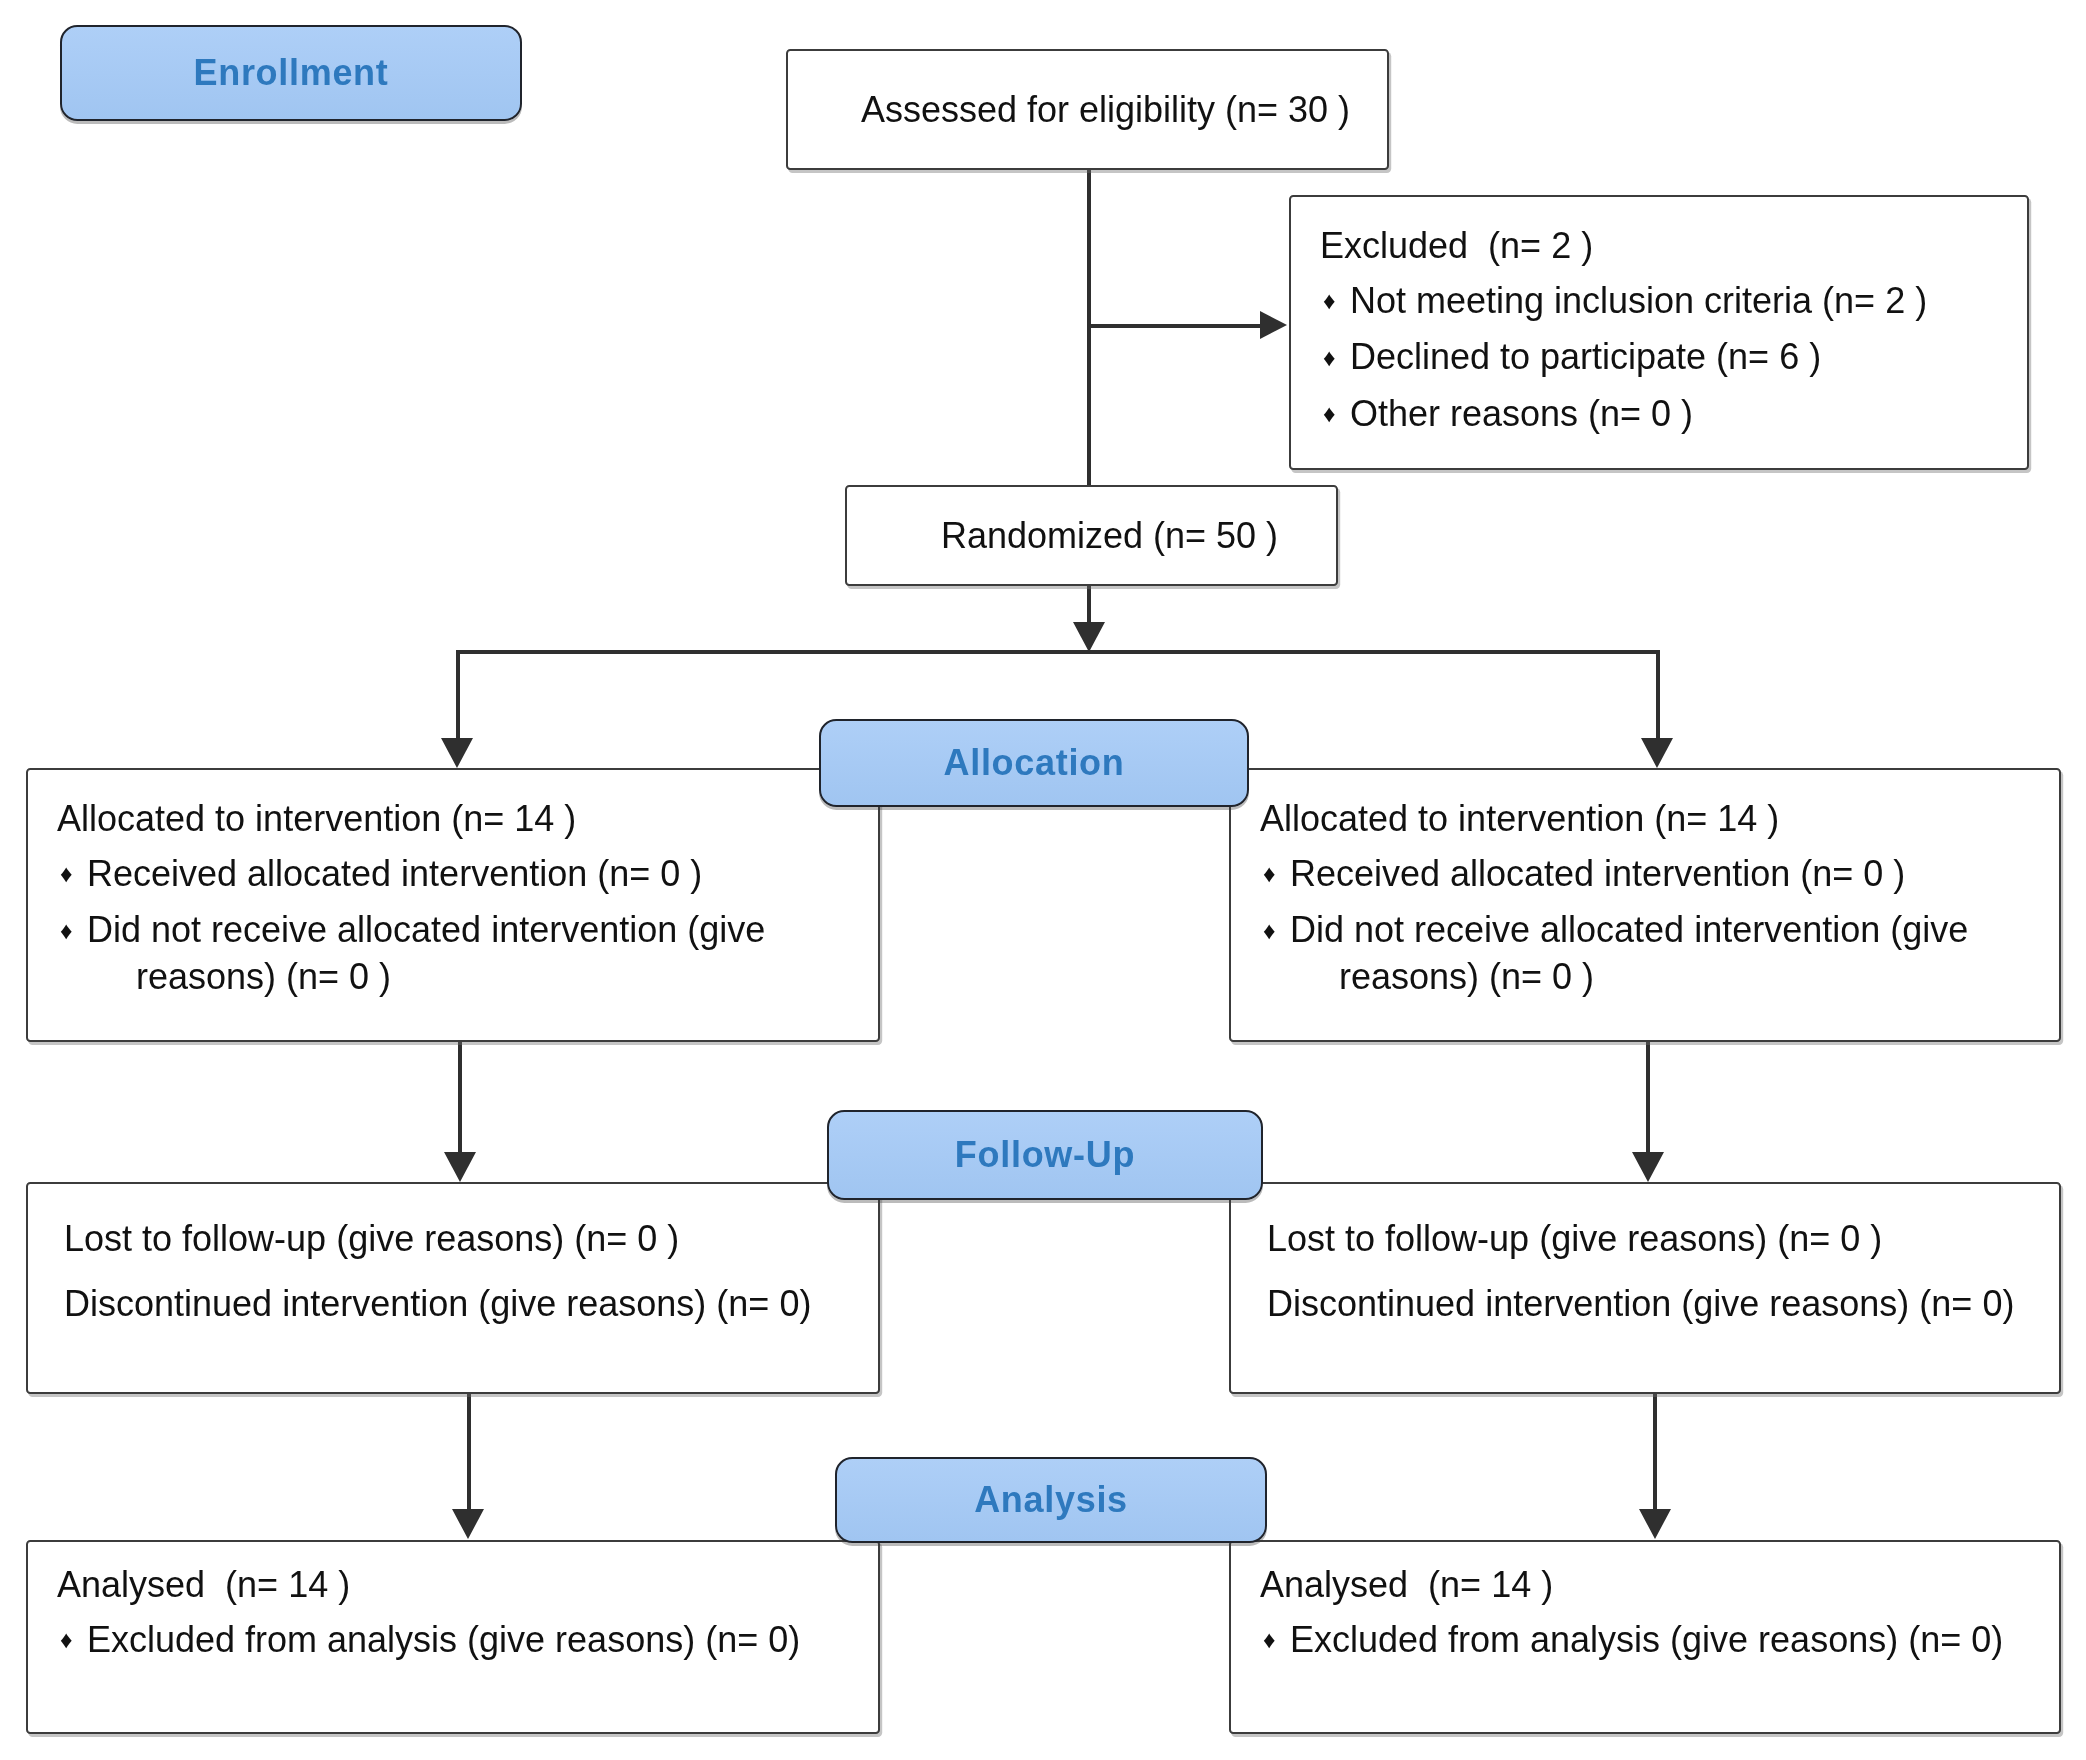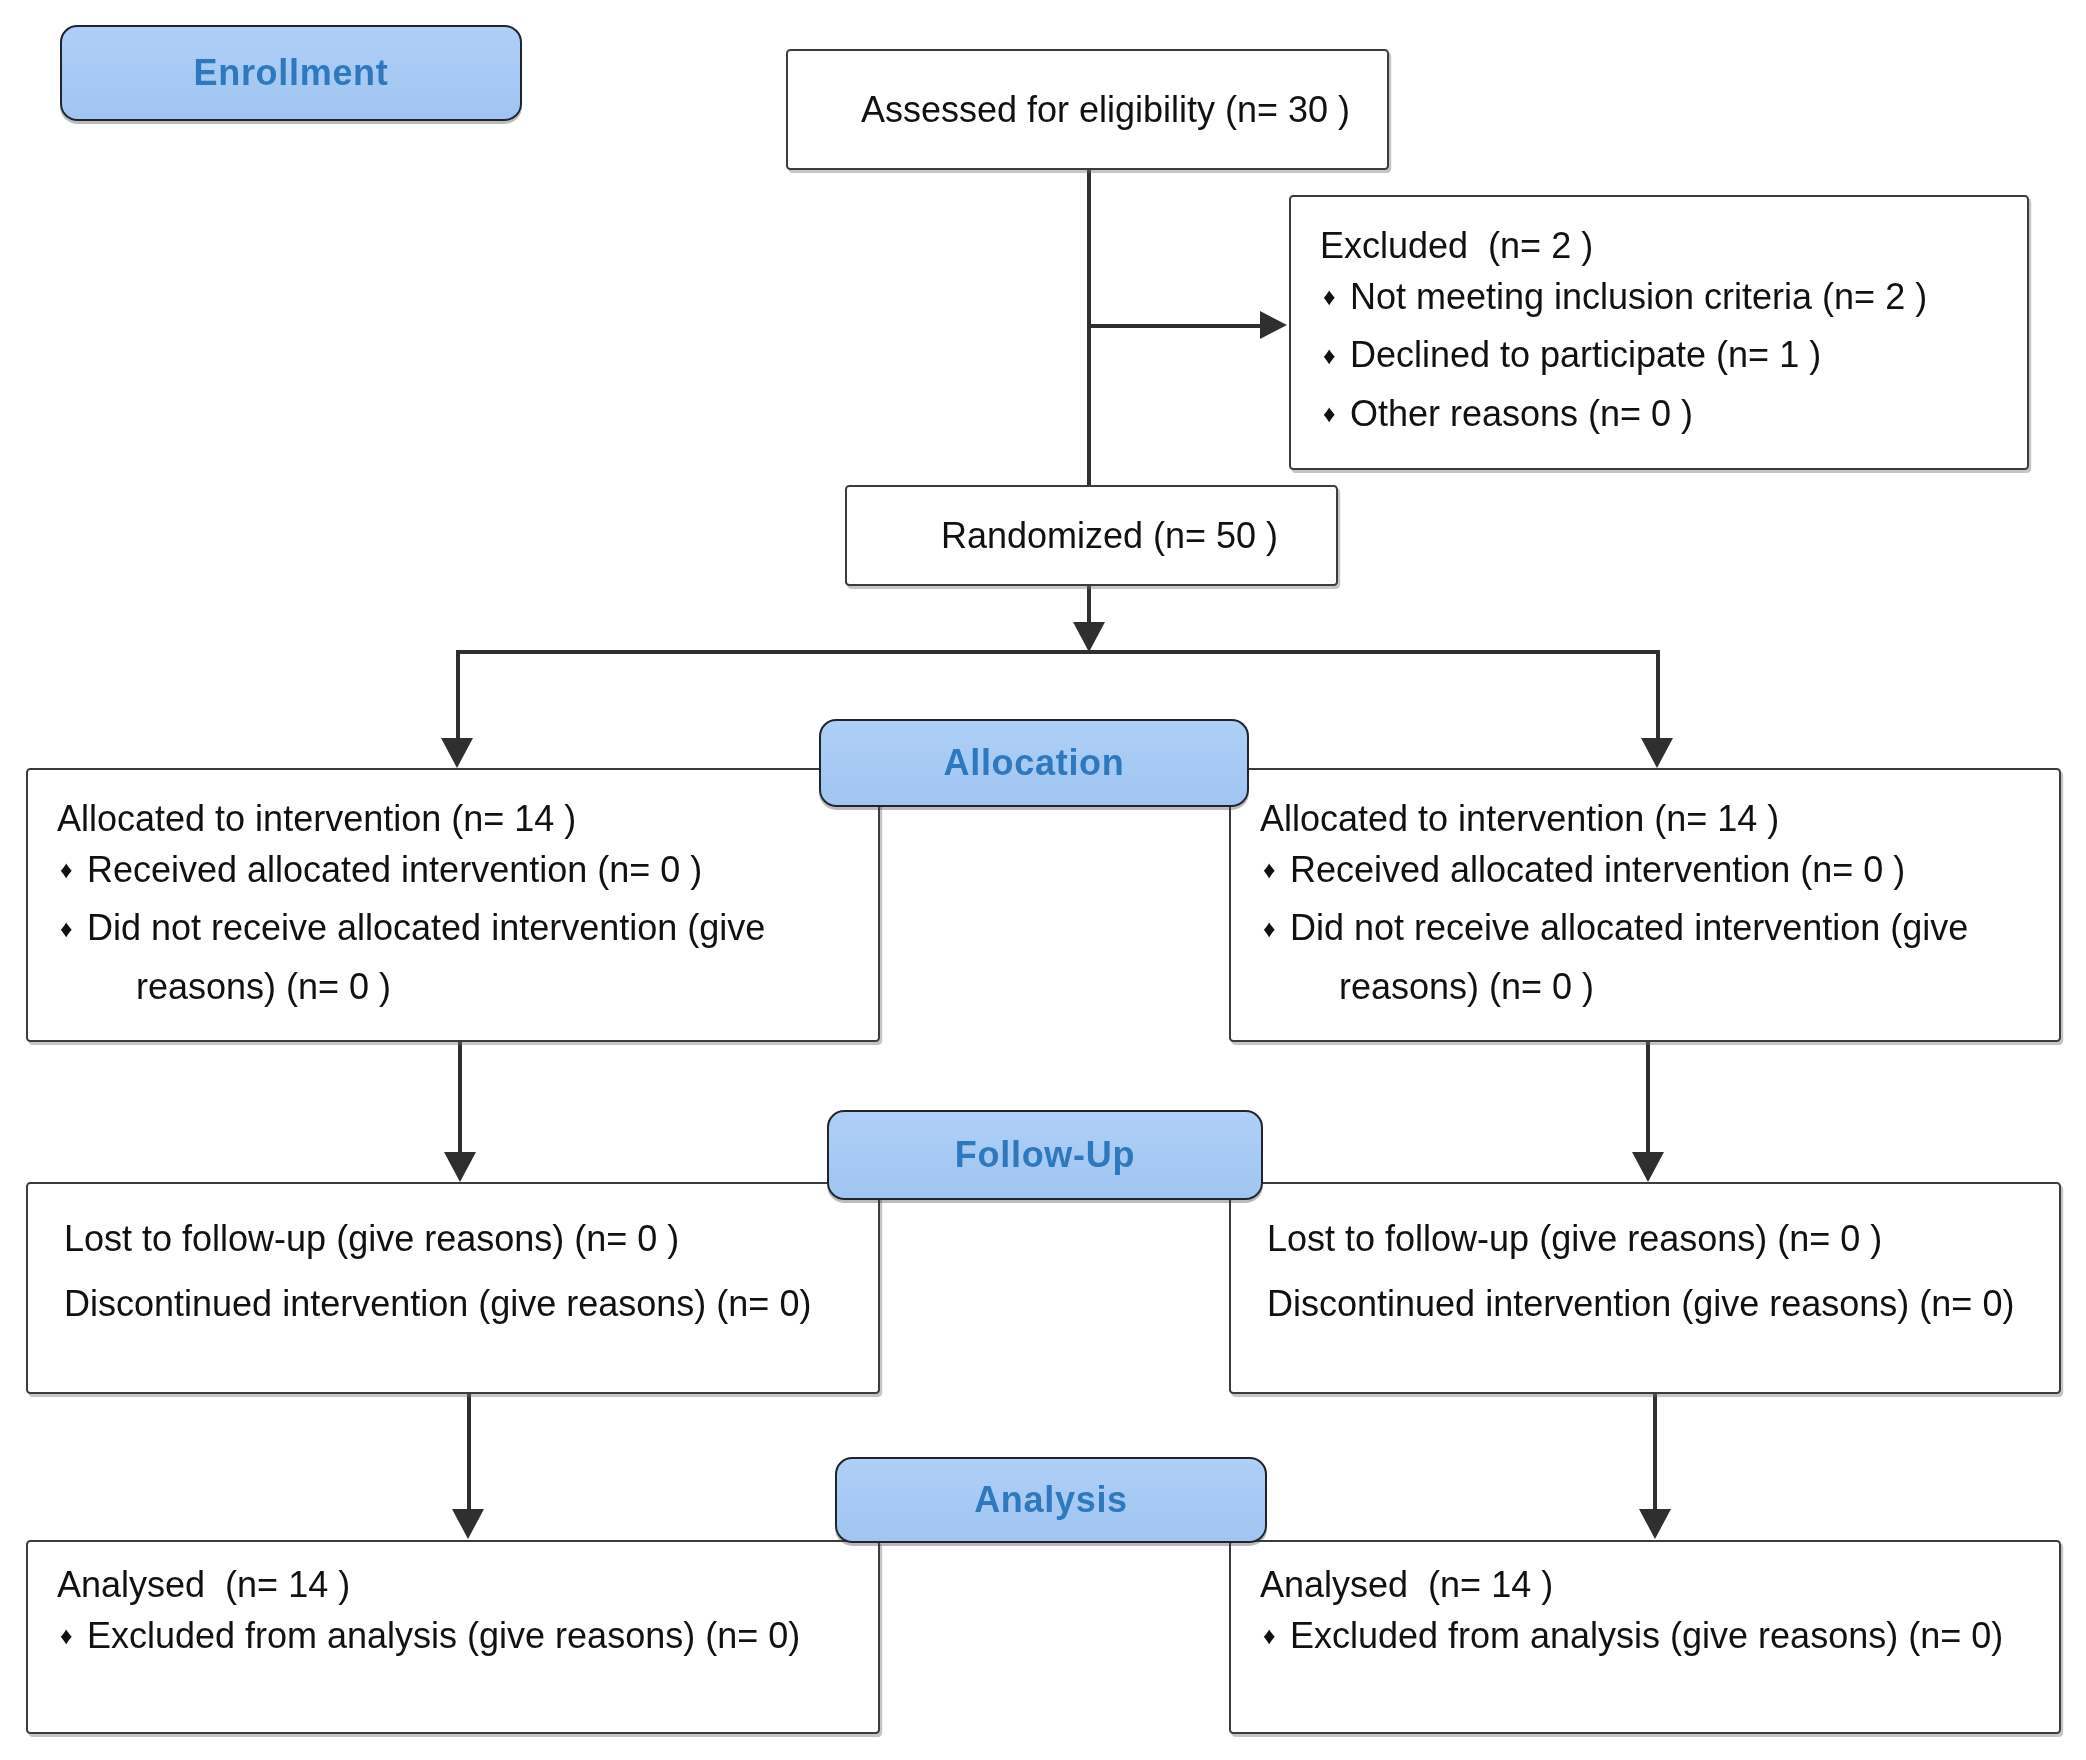--- a/index.html
+++ b/index.html
@@ -44,21 +44,21 @@
   #box-alloc-left {left:26px;  top:768px;width:854px;height:274px;}
   #box-alloc-right{left:1229px;top:768px;width:832px;height:274px;}
   #box-fu-left   {left:26px;  top:1182px;width:854px;height:212px;}
   #box-fu-right  {left:1229px;top:1182px;width:832px;height:212px;}
   #box-an-left   {left:26px;  top:1540px;width:854px;height:194px;}
   #box-an-right  {left:1229px;top:1540px;width:832px;height:194px;}
   
   .pad-top{padding-top:26px;}
   .title{padding-left:29px;white-space:nowrap;line-height:45px;}
   .li{
-    padding-left:108px;text-indent:-76px;line-height:58px;
+    padding-left:108px;text-indent:-76px;margin-top:10px;line-height:46px;
   }
   .li.nowrap{white-space:nowrap;}
   .dia{font-size:24.5px;margin-right:14.4px;vertical-align:3.6px;}
   .fline{padding-left:36px;white-space:nowrap;line-height:45px;}
   #box-fu-left .fline.l1,#box-fu-right .fline.l1{margin-top:32px;}
   #box-fu-left .fline.l2,#box-fu-right .fline.l2{margin-top:20px;}
   #box-an-left .pad-top,#box-an-right .pad-top{padding-top:20px;}
   
   .vl{position:absolute;width:3.6px;background:var(--line);z-index:1;}
   .hl{position:absolute;height:3.6px;background:var(--line);z-index:1;}
@@ -118,21 +118,21 @@
     <span>Assessed for eligibility (n= 30 )</span>
   </div>
 
   <div class="wbox" id="box-excluded">
     <div class="pad-top">
       <div class="title">Excluded&nbsp; (n= 2 )</div>
       <div class="li nowrap">
         <span class="dia">♦</span><span>Not meeting inclusion criteria (n= 2 )</span>
       </div>
       <div class="li nowrap">
-        <span class="dia">♦</span><span>Declined to participate (n= 1 )</span>
+        <span class="dia">♦</span><span>Declined to participate (n= 6 )</span>
       </div>
       <div class="li nowrap">
         <span class="dia">♦</span><span>Other reasons (n= 0 )</span>
       </div>
     </div>
   </div>
 
   <div class="wbox center" id="box-randomized">
     <span>Randomized (n= 50 )</span>
   </div>

